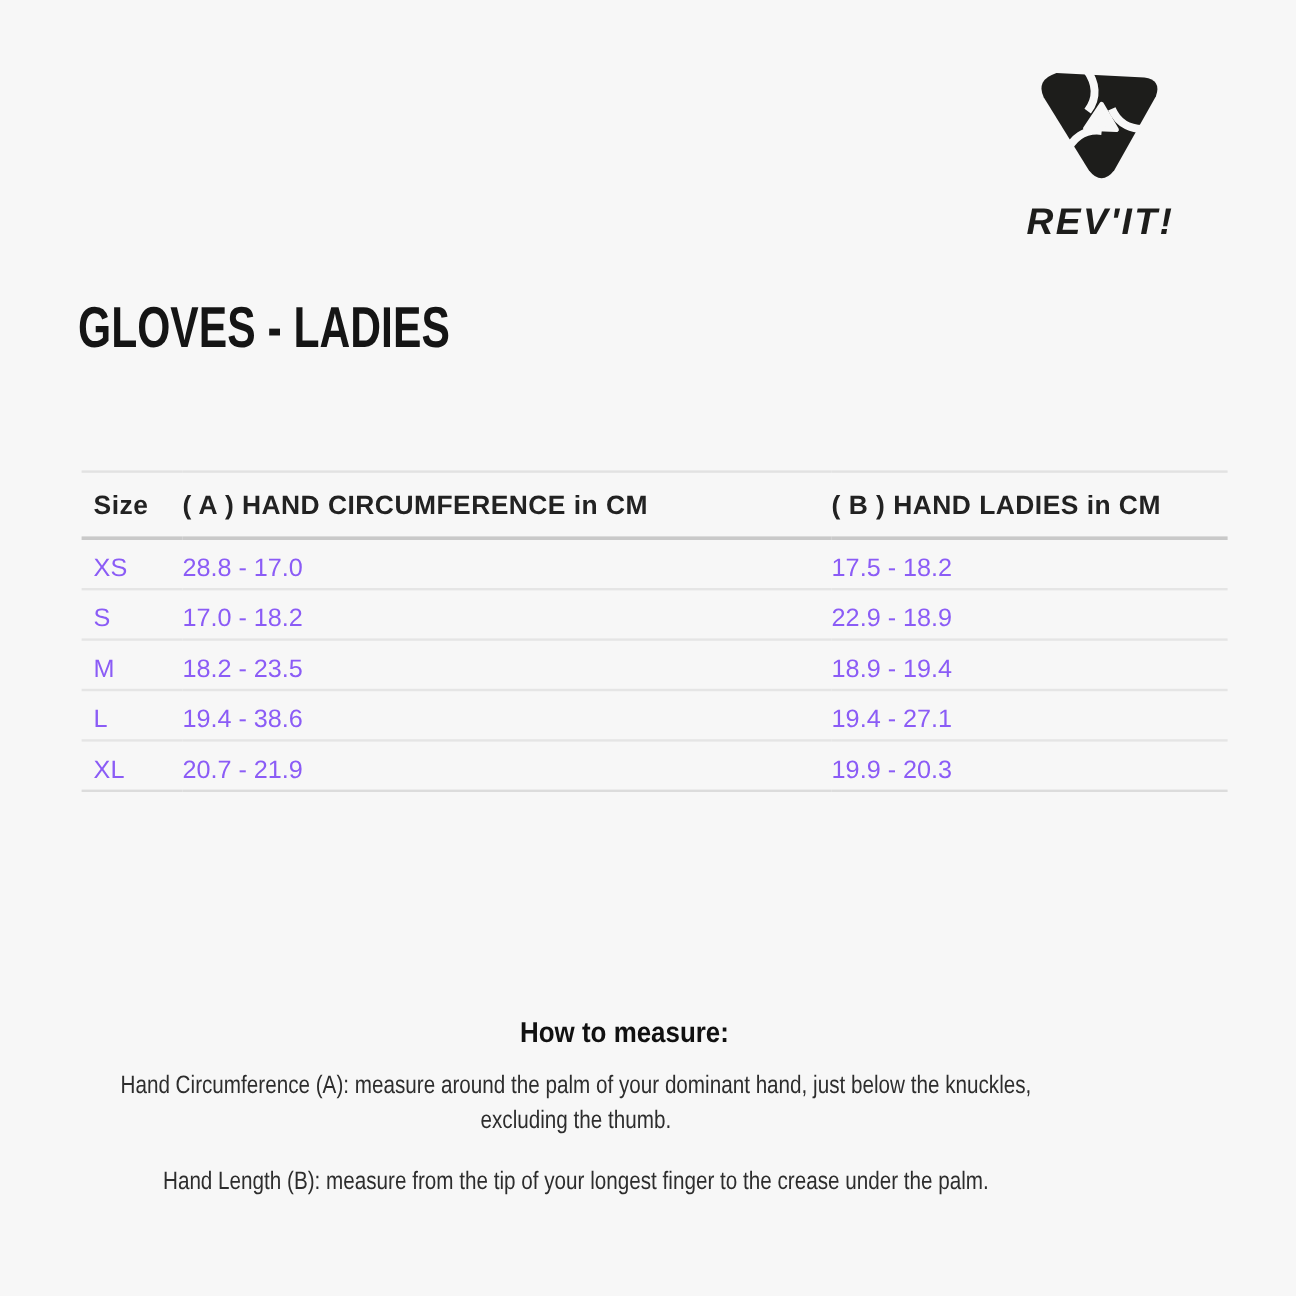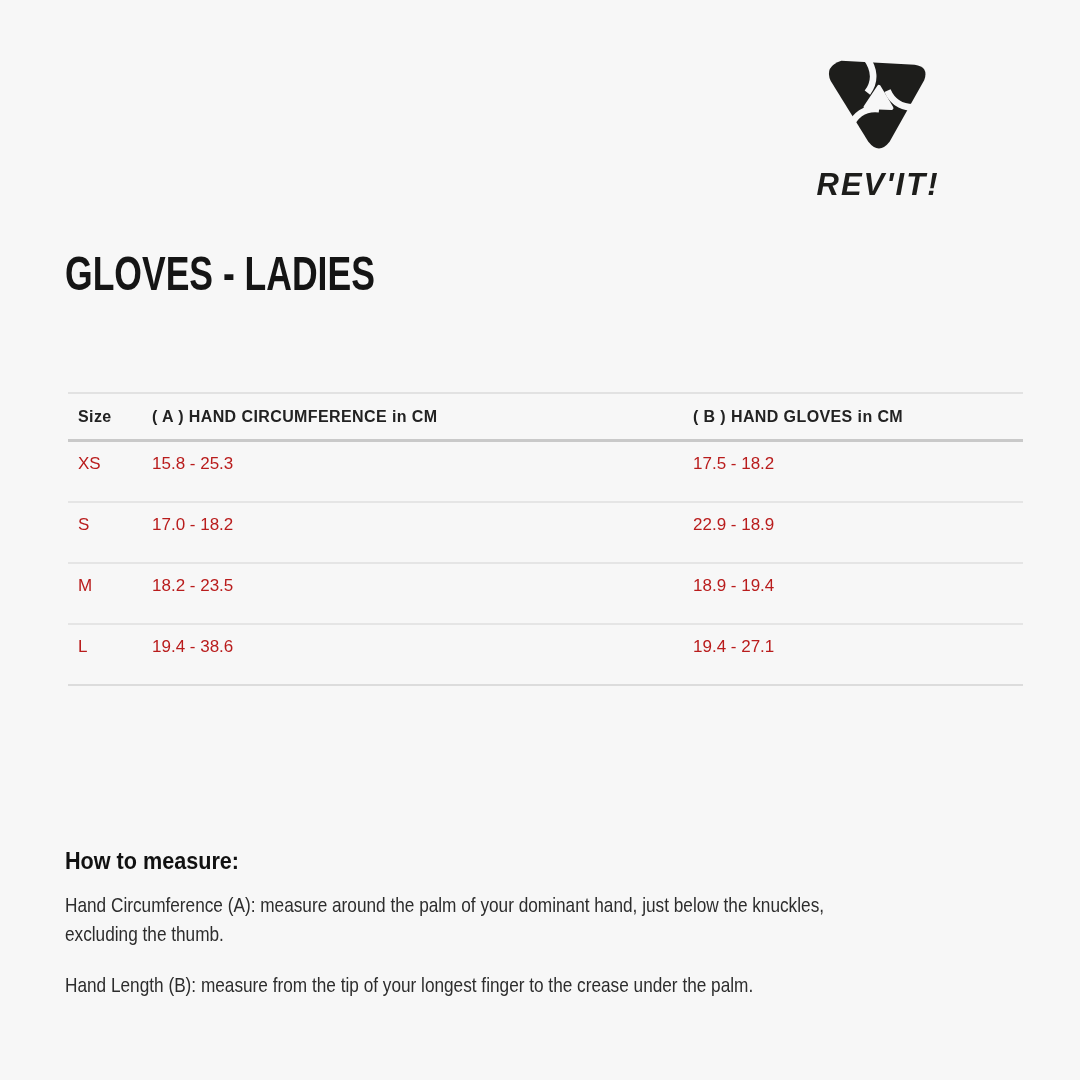--- a/index.html
+++ b/index.html
@@ -9,21 +9,21 @@
     background: #f7f7f7;
     font-family: "Liberation Sans", sans-serif;
     color: #333;
     overflow: hidden;
   }
 
   
   .logo {
     position: absolute;
     top: 56px;
-    left: 804px;
+    left: 843px;
     width: 148px;
     text-align: center;
   }
   .logo svg { display: block; margin: 0 auto; }
   .brand-name {
     margin-top: 3px;
     font-size: 31px;
     font-weight: bold;
     font-style: italic;
     letter-spacing: 2px;
@@ -51,46 +51,47 @@
     left: 68px;
     width: 955px;
     border-collapse: collapse;
     table-layout: fixed;
   }
   .size-table col.c-size { width: 84px; }
   .size-table col.c-circ { width: 541px; }
   .size-table col.c-len  { width: 330px; }
   .size-table th {
     text-align: left;
-    font-size: 16px;
+    font-size: 22px;
     font-weight: bold;
     letter-spacing: 0.4px;
     color: #222;
     padding: 14px 0 13px 0;
     border-top: 2px solid #e2e2e2;
     border-bottom: 3px solid #c9c9c9;
     white-space: nowrap;
   }
   .size-table th:first-child,
   .size-table td:first-child { padding-left: 10px; }
   .size-table td {
-    font-size: 17px;
-    color: #b91c1c;
-    padding: 12px 0 27px 0;
+    font-size: 21px;
+    color: #8b5cf6;
+    padding: 12px 0 4px 0;
     border-bottom: 2px solid #e5e5e5;
     white-space: nowrap;
   }
   .size-table tr:last-child td { border-bottom: 2px solid #dcdcdc; }
 
   
   .how-to {
     position: absolute;
     top: 846px;
     left: 65px;
     width: 1012px;
+    text-align: center;
   }
   .how-to h2 {
     font-size: 24px;
     font-weight: bold;
     color: #111;
     line-height: 30px;
     margin-bottom: 14px;
     white-space: nowrap;
     transform: scaleX(0.9);
     transform-origin: left top;
@@ -128,44 +129,49 @@
 <table class="size-table">
   <colgroup>
     <col class="c-size">
       <col class="c-circ">
       <col class="c-len">
   </colgroup>
   <thead>
     <tr>
       <th>Size</th>
       <th>( A ) HAND CIRCUMFERENCE in CM</th>
-      <th>( B ) HAND GLOVES in CM</th>
+      <th>( B ) HAND LADIES in CM</th>
     </tr>
   </thead>
   <tbody>
     <tr>
       <td>XS</td>
-      <td>15.8 - 25.3</td>
+      <td>28.8 - 17.0</td>
       <td>17.5 - 18.2</td>
     </tr>
     <tr>
       <td>S</td>
       <td>17.0 - 18.2</td>
       <td>22.9 - 18.9</td>
     </tr>
     <tr>
       <td>M</td>
       <td>18.2 - 23.5</td>
       <td>18.9 - 19.4</td>
     </tr>
     <tr>
       <td>L</td>
       <td>19.4 - 38.6</td>
       <td>19.4 - 27.1</td>
     </tr>
+    <tr>
+      <td>XL</td>
+      <td>20.7 - 21.9</td>
+      <td>19.9 - 20.3</td>
+    </tr>
   </tbody>
 </table>
 
 <div class="how-to">
   <h2>How to measure:</h2>
   <p>Hand Circumference (A): measure around the palm of your dominant hand, just below the knuckles, excluding the thumb.</p>
   <p>Hand Length (B): measure from the tip of your longest finger to the crease under the palm.</p>
 </div>
 
 </body></html>

